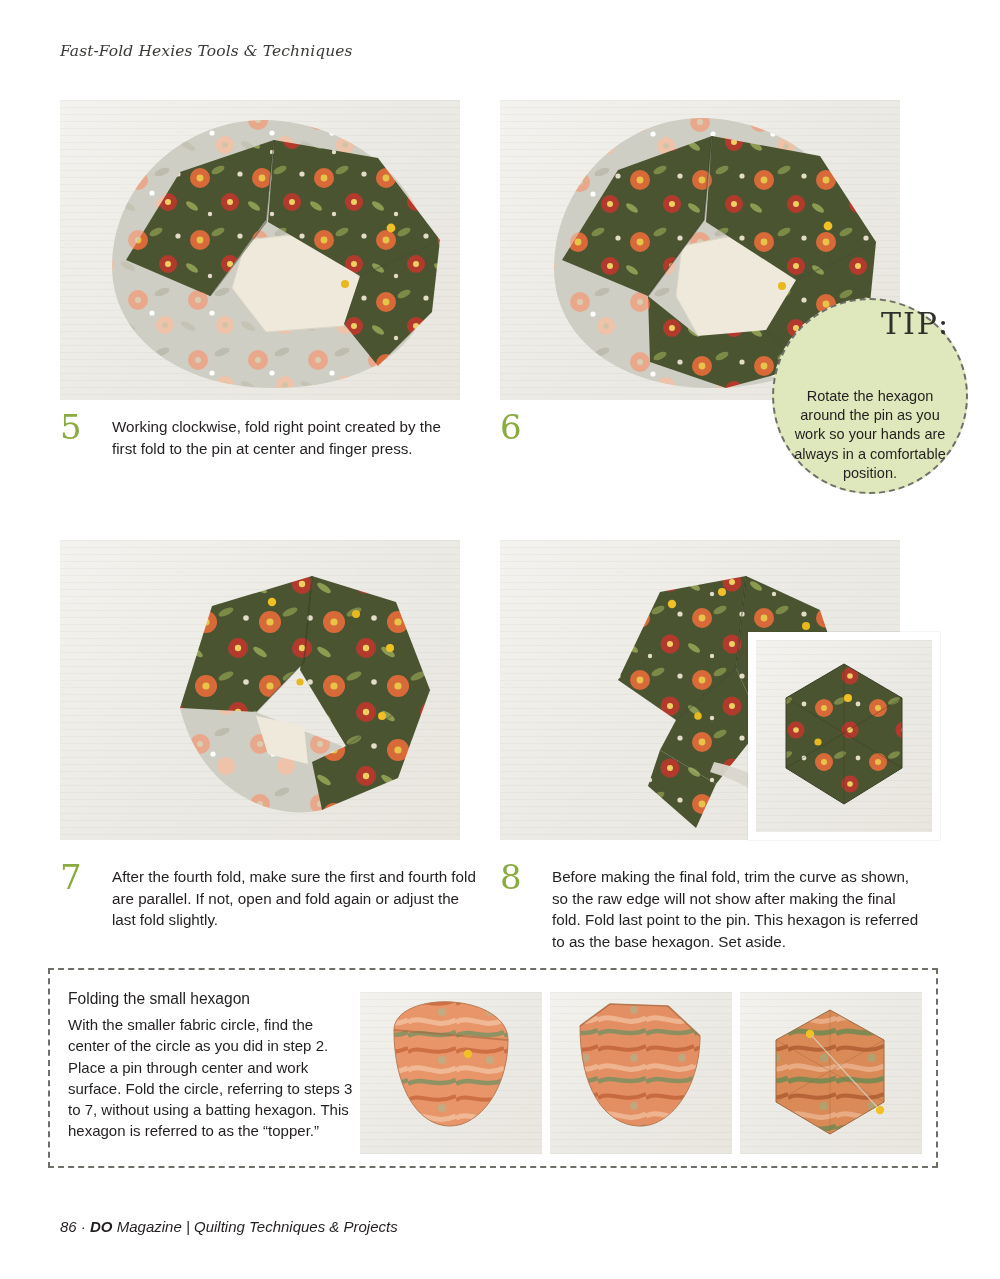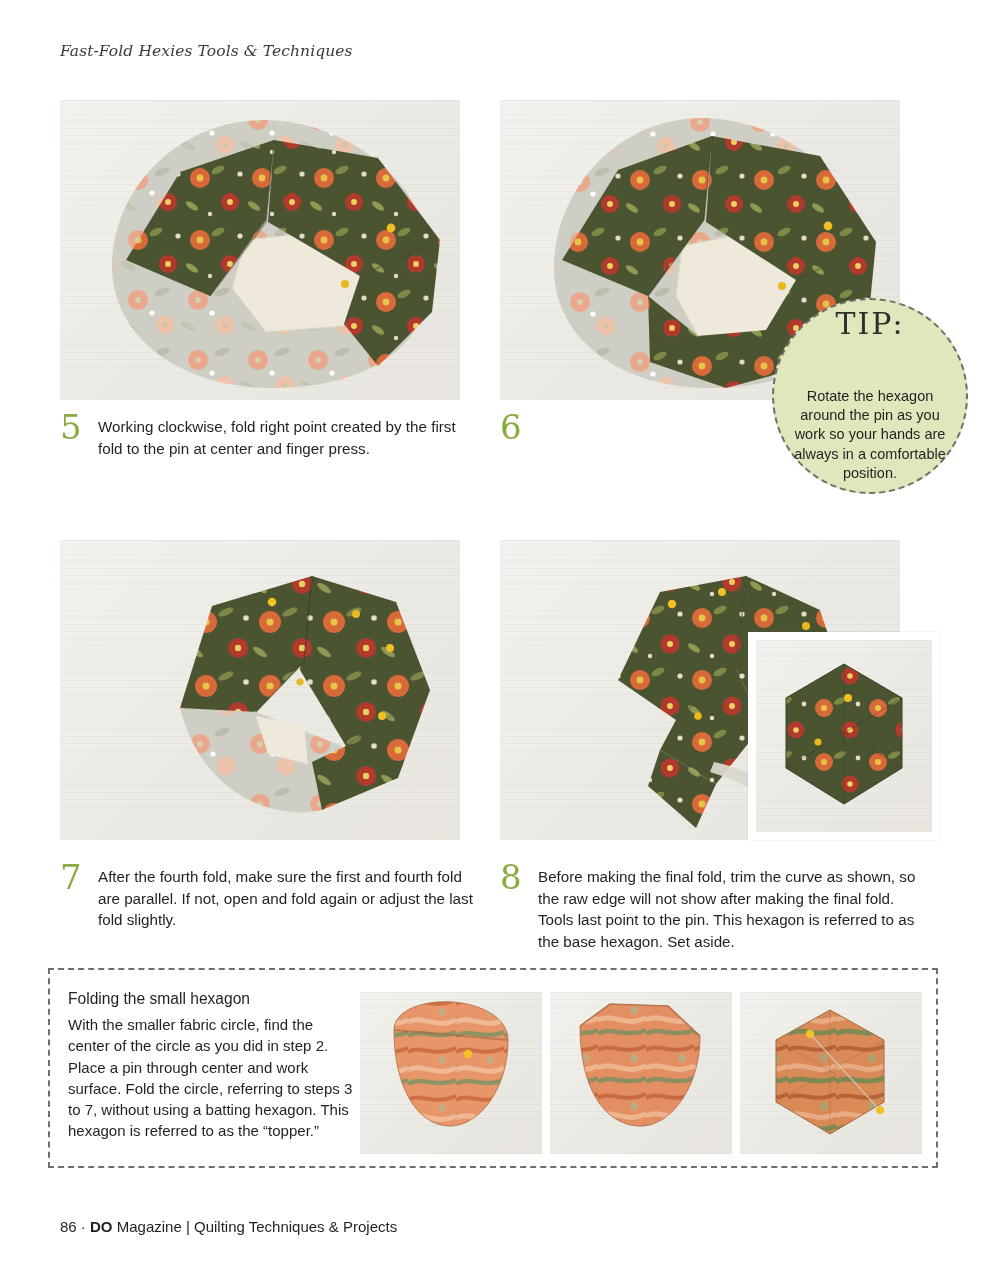--- a/index.html
+++ b/index.html
@@ -64,40 +64,40 @@
     position: absolute;
     left: 0;
     top: -6px;
     font-family: "DejaVu Serif", serif;
     font-size: 34px;
     color: #8aab3f;
     line-height: 1;
     font-weight: 400;
   }
   .step-text {
-    margin-left: 38px;
+    margin-left: 52px;
     font-size: 15.2px;
     line-height: 1.42;
     color: #231f20;
   }
 
   
   .tip {
     position: absolute;
     left: 772px;
     top: 298px;
     width: 196px;
     height: 196px;
     border-radius: 50%;
     background: #dfe8bc;
     border: 2px dashed #6f6f6a;
     box-sizing: border-box;
     display: flex;
     flex-direction: column;
-    align-items: center;
+    align-items: flex-end;
     justify-content: center;
     text-align: center;
     padding: 10px 16px;
   }
   .tip-title {
     font-family: "DejaVu Serif", serif;
     font-size: 30px;
     letter-spacing: 2px;
     color: #2f2f2c;
     line-height: 1;
@@ -138,20 +138,21 @@
     color: #231f20;
   }
 
   
   .footer {
     position: absolute;
     left: 60px;
     top: 1218px;
     font-size: 15px;
     color: #231f20;
+    font-style: italic;
   }
   .footer b { font-weight: bold; }
 </style>
 </head>
 <body>
 
 <div class="page">
 
   <div class="running-head">Fast-Fold Hexies Tools &amp; Techniques</div>
 
@@ -370,21 +371,21 @@
     </div>
   </div>
 
   <div class="step" style="left:60px; top:866px; width:420px;">
     <div class="step-num">7</div>
     <div class="step-text">After the fourth fold, make sure the first and fourth fold are parallel. If not, open and fold again or adjust the last fold slightly.</div>
   </div>
 
   <div class="step" style="left:500px; top:866px; width:420px;">
     <div class="step-num">8</div>
-    <div class="step-text">Before making the final fold, trim the curve as shown, so the raw edge will not show after making the final fold. Tools last point to the pin. This hexagon is referred to as the base hexagon. Set aside.</div>
+    <div class="step-text">Before making the final fold, trim the curve as shown, so the raw edge will not show after making the final fold. Fold last point to the pin. This hexagon is referred to as the base hexagon. Set aside.</div>
   </div>
 
   <div class="callout">
     <div class="callout-title">Folding the small hexagon</div>
     <div class="callout-body">With the smaller fabric circle, find the center of the circle as you did in step 2. Place a pin through center and work surface. Fold the circle, referring to steps 3 to 7, without using a batting hexagon. This hexagon is referred to as the “topper.”</div>
 
     <div class="photo" style="left:310px; top:22px; width:182px; height:162px;">
       <div class="inner">
         <div class="bg-table"></div>
         <svg viewBox="0 0 182 162" width="182" height="162" style="position:absolute;inset:0;">

